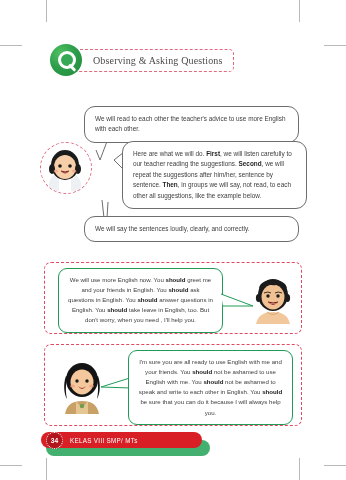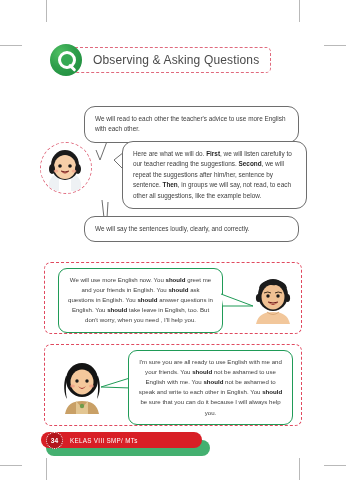--- a/index.html
+++ b/index.html
@@ -54,25 +54,26 @@
     background: #ffffff;
     transform: rotate(45deg);
     transform-origin: left center;
     border-radius: 2px;
   }
   .chip-box {
     margin-left: -12px;
     padding: 5px 11px 5px 22px;
     border: 1px dashed #e0697d;
     border-radius: 5px;
-    font-size: 12px;
+    font-size: 10px;
     letter-spacing: .15px;
     color: #4a4a4a;
     white-space: nowrap;
     background: transparent;
+    font-family: Liberation Serif, serif;
   }
 
   
   .bubble {
     position: absolute;
     box-sizing: border-box;
     background: #ffffff;
     border: 1px solid #6e6e6e;
     border-radius: 11px;
     font-size: 6.4px;

